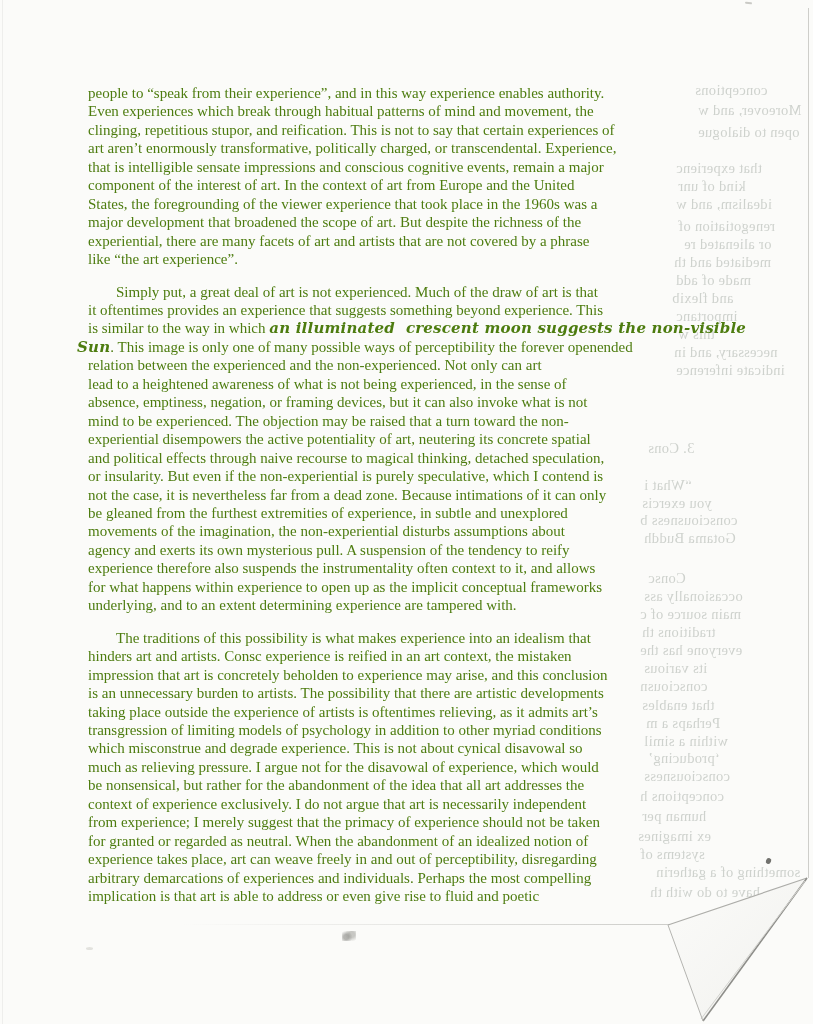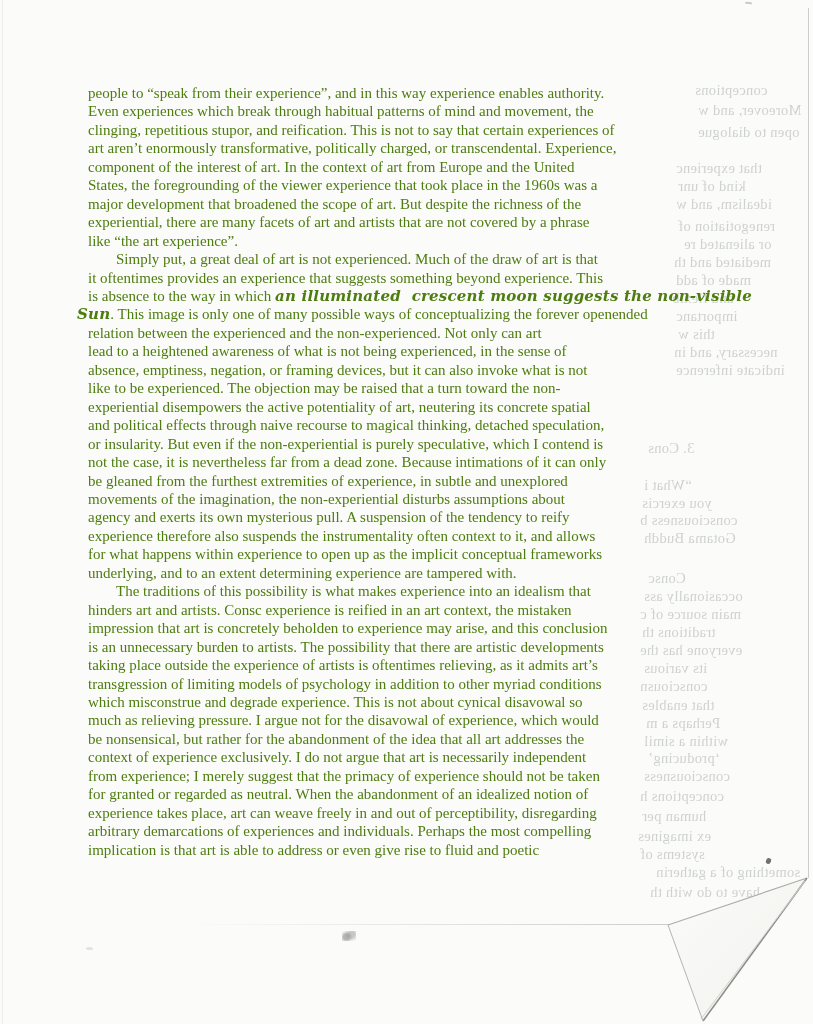--- a/index.html
+++ b/index.html
@@ -13,21 +13,21 @@
   }
   .text-block{
     position:absolute;
     left:88px;top:84px;
     width:640px;
     color:#4d7c0f;
     font-size:15px;
     line-height:18.45px;
   }
   .line{white-space:pre;}
-  .line.indent{padding-left:28px;}
+  .line.indent{padding-left:28px;margin-top:14px;}
   .line.hang{margin-left:-11px;}
   .script{
     font-family:"DejaVu Serif", serif;
     font-style:italic;
     font-weight:bold;
     font-size:15px;
     letter-spacing:0.2px;
   }
   .ghost-layer{position:absolute;left:0;top:0;width:813px;height:1024px;pointer-events:none;}
   .ghost{
@@ -118,35 +118,36 @@
       <div class="ghost" style="left: 656px; top: 864px;">something of a gatherin</div>
       <div class="ghost" style="left: 650px; top: 884px;">have to do with th</div>
     </div>
 
   <div class="text-block">
       <div>
         <div class="line"><span class="normal">people to “speak from their experience”, and in this way experience enables authority.</span></div>
         <div class="line"><span class="normal">Even experiences which break through habitual patterns of mind and movement, the</span></div>
         <div class="line"><span class="normal">clinging, repetitious stupor, and reification. This is not to say that certain experiences of</span></div>
         <div class="line"><span class="normal">art aren’t enormously transformative, politically charged, or transcendental. Experience,</span></div>
+        <div class="line"><span class="normal">that is intelligible sensate impressions and conscious cognitive events, remain a major</span></div>
         <div class="line"><span class="normal">component of the interest of art. In the context of art from Europe and the United</span></div>
         <div class="line"><span class="normal">States, the foregrounding of the viewer experience that took place in the 1960s was a</span></div>
         <div class="line"><span class="normal">major development that broadened the scope of art. But despite the richness of the</span></div>
         <div class="line"><span class="normal">experiential, there are many facets of art and artists that are not covered by a phrase</span></div>
         <div class="line"><span class="normal">like “the art experience”.</span></div>
       </div>
       <div>
         <div class="line indent"><span class="normal">Simply put, a great deal of art is not experienced. Much of the draw of art is that</span></div>
         <div class="line"><span class="normal">it oftentimes provides an experience that suggests something beyond experience. This</span></div>
-        <div class="line"><span class="normal">is absence to the way in which </span><span class="script">an illuminated  crescent moon suggests the non-visible</span></div>
-        <div class="line hang"><span class="script">Sun</span><span class="normal">. This image is only one of many possible ways of conceptualizing the forever openended</span></div>
+        <div class="line"><span class="normal">is similar to the way in which </span><span class="script">an illuminated  crescent moon suggests the non-visible</span></div>
+        <div class="line hang"><span class="script">Sun</span><span class="normal">. This image is only one of many possible ways of perceptibility the forever openended</span></div>
         <div class="line"><span class="normal">relation between the experienced and the non-experienced. Not only can art</span></div>
         <div class="line"><span class="normal">lead to a heightened awareness of what is not being experienced, in the sense of</span></div>
         <div class="line"><span class="normal">absence, emptiness, negation, or framing devices, but it can also invoke what is not</span></div>
-        <div class="line"><span class="normal">like to be experienced. The objection may be raised that a turn toward the non-</span></div>
+        <div class="line"><span class="normal">mind to be experienced. The objection may be raised that a turn toward the non-</span></div>
         <div class="line"><span class="normal">experiential disempowers the active potentiality of art, neutering its concrete spatial</span></div>
         <div class="line"><span class="normal">and political effects through naive recourse to magical thinking, detached speculation,</span></div>
         <div class="line"><span class="normal">or insularity. But even if the non-experiential is purely speculative, which I contend is</span></div>
         <div class="line"><span class="normal">not the case, it is nevertheless far from a dead zone. Because intimations of it can only</span></div>
         <div class="line"><span class="normal">be gleaned from the furthest extremities of experience, in subtle and unexplored</span></div>
         <div class="line"><span class="normal">movements of the imagination, the non-experiential disturbs assumptions about</span></div>
         <div class="line"><span class="normal">agency and exerts its own mysterious pull. A suspension of the tendency to reify</span></div>
         <div class="line"><span class="normal">experience therefore also suspends the instrumentality often context to it, and allows</span></div>
         <div class="line"><span class="normal">for what happens within experience to open up as the implicit conceptual frameworks</span></div>
         <div class="line"><span class="normal">underlying, and to an extent determining experience are tampered with.</span></div>

